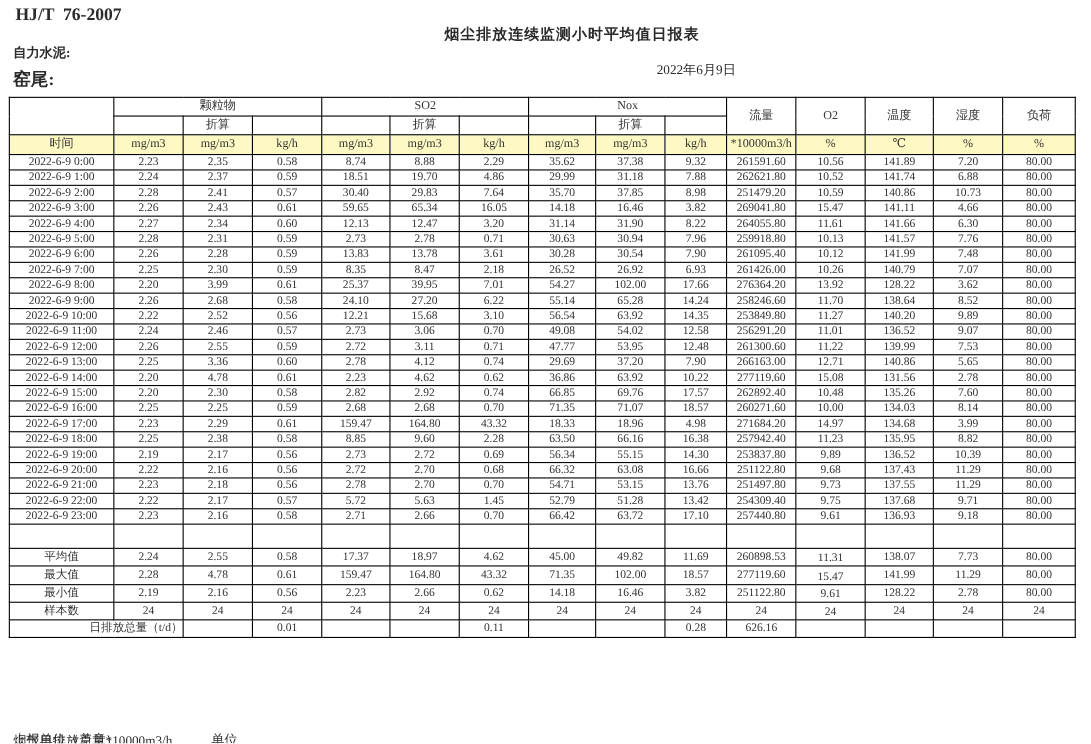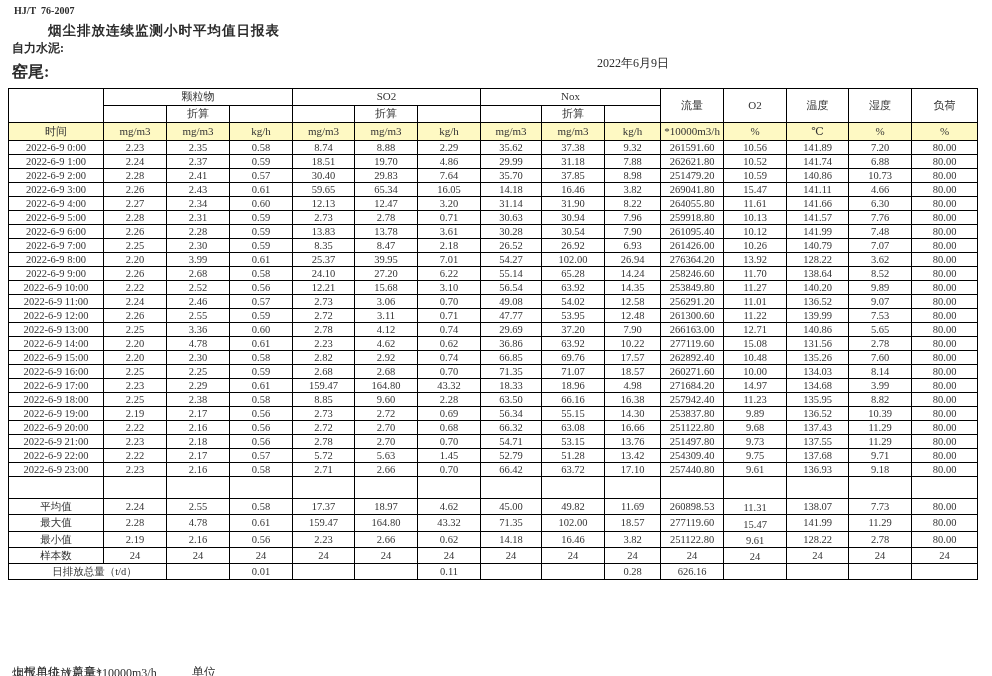--- a/index.html
+++ b/index.html
@@ -1,22 +1,22 @@
 <!DOCTYPE html>
 <html><head>
 <meta charset="utf-8">
 <style>
   * { margin:0; padding:0; box-sizing:border-box; }
   html,body { background:#fff; }
   .page {
     position:relative; width:992px; height:676px; background:#ffffff;
     font-family:"Liberation Serif","DejaVu Serif",serif; color:#2b2b2b; overflow:hidden;
   }
-  .std { position:absolute; left:14px; top:5px; font-size:10px; font-weight:bold; white-space:pre; }
-  .title { position:absolute; left:48px; right:0; top:22px; text-align:left; font-size:13.5px; font-weight:bold; letter-spacing:1px; }
+  .std { position:absolute; left:14px; top:5px; font-size:16px; font-weight:bold; white-space:pre; }
+  .title { position:absolute; left:48px; right:0; top:22px; text-align:center; font-size:13.5px; font-weight:bold; letter-spacing:1px; }
   .company { position:absolute; left:12px; top:40px; font-size:12px; font-weight:bold; }
   .kiln { position:absolute; left:12px; top:62px; font-size:16px; font-weight:bold; }
   .date { position:absolute; left:597px; top:55px; font-size:12px; }
 
   table.report {
     position:absolute; left:8px; top:88px; width:969px;
     border-collapse:collapse; table-layout:fixed;
   }
   .report th, .report td {
     border:1px solid #000; text-align:center; vertical-align:middle;
@@ -26,21 +26,21 @@
   .report thead th { font-size:11px; }
   tr.hgroup { height:17px; }
   tr.hsub { height:17px;margin-left:20px; }
   tr.units { height:18px; }
   tr.units th { background:#fef9c3; }
   tr.data-row { height:14px; }
   tr.blank-row { height:22px; }
   tr.summary-row { height:16.3px; }
   tr.total-row { height:16.3px; }
   td.o2 { vertical-align:bottom; padding-bottom:1px; }
-  td.left { text-align:center; padding-left:14px; }
+  td.left { text-align:right; padding-left:14px; }
 
   .foot1 { position:absolute; left:12px; top:665px; font-size:12px; }
   .foot2 { position:absolute; left:12px; top:664px; font-size:12px; }
   .foot3 { position:absolute; left:192px; top:664px; font-size:12px; }
 </style>
 </head>
 <body>
 
 <div class="page">
   <div class="std">HJ/T  76-2007</div>
@@ -248,21 +248,21 @@
         <tr class="data-row">
           <td>2022-6-9 8:00</td>
           <td>2.20</td>
           <td>3.99</td>
           <td>0.61</td>
           <td>25.37</td>
           <td>39.95</td>
           <td>7.01</td>
           <td>54.27</td>
           <td>102.00</td>
-          <td>26.94</td>
+          <td>17.66</td>
           <td>276364.20</td>
           <td class="o2">13.92</td>
           <td>128.22</td>
           <td>3.62</td>
           <td>80.00</td>
         </tr>
         <tr class="data-row">
           <td>2022-6-9 9:00</td>
           <td>2.26</td>
           <td>2.68</td>

